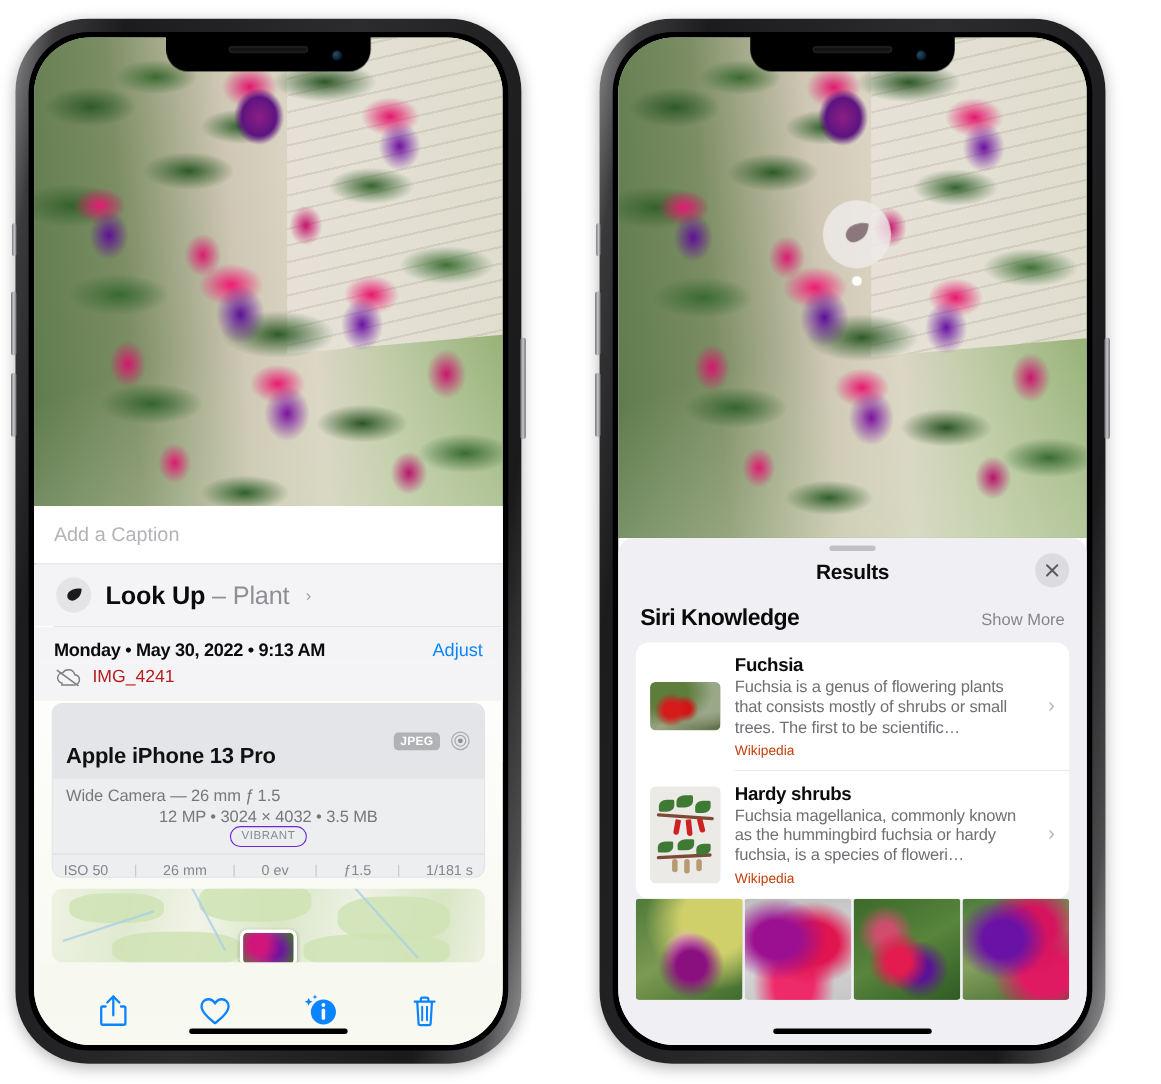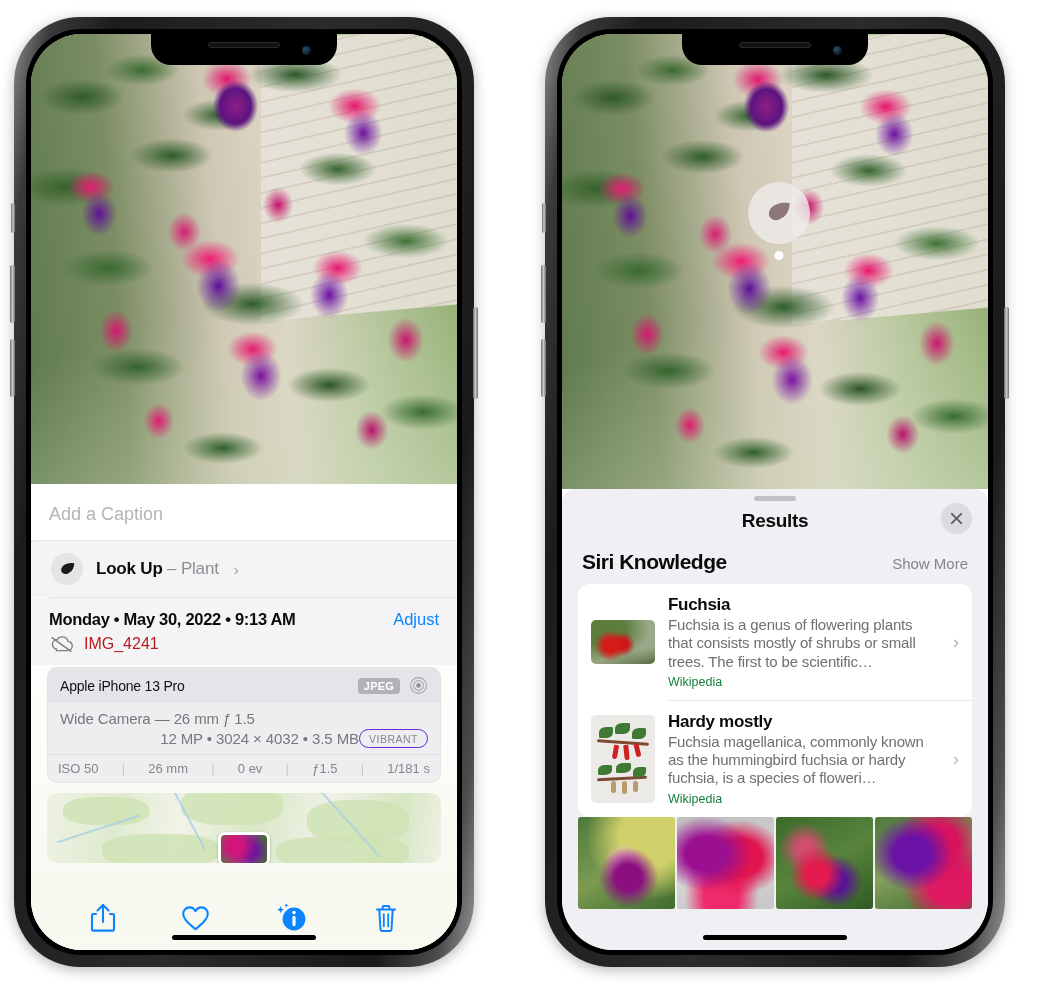--- a/index.html
+++ b/index.html
@@ -156,21 +156,21 @@
     background:#f4f4f6;
     border-top:1px solid #e6e6e8;
     position:relative;
   }
   .leaf-circle {
     width:32px;height:32px;border-radius:50%;background:#e4e4e6;
     display:flex;align-items:center;justify-content:center;position:relative;flex:none;
   }
   .sparkle { position:absolute; color:#d0d0d4; line-height:1; }
   .sp1 { left:-9px; top:-7px; font-size:15px; }
-  .lookup-text { font-size:17px; font-weight:700; color:#0b0b0c; letter-spacing:-.2px; }
+  .lookup-text { font-size:23px; font-weight:700; color:#0b0b0c; letter-spacing:-.2px; }
   .lookup-text .sub { font-weight:400; color:#8e8e93; }
   .chev { color:#9b9ba0; font-size:15px; margin-left:2px; }
 
   .divline { height:1px; background:#e3e3e5; margin-left:18px; }
 
   .date-row {
     display:flex; align-items:baseline; justify-content:space-between;
     padding: 12px 18px 2px 18px; background:#f4f4f6;
   }
   .date-txt { font-size:16.5px; font-weight:700; color:#0b0b0c; letter-spacing:-.3px; }
@@ -180,29 +180,29 @@
 
   .exif-card {
     margin: 2px 16px 0 16px;
     background:#eceef0; border-radius:10px; overflow:hidden;
     border:1px solid #e2e4e6;
   }
   .exif-head {
     display:flex; align-items:center; justify-content:space-between;
     padding: 8px 12px; background:#e3e5e8;
   }
-  .exif-model { font-size:14px; font-weight:400; color:#111; letter-spacing:-.2px; }
+  .exif-model { font-size:20px; font-weight:700; color:#111; letter-spacing:-.2px;margin-top:29px; }
   .exif-head-right { display:flex; align-items:center; gap:9px; }
   .fmt-badge {
     background:#b0b2b6; color:#fff; font-size:11px; font-weight:600;
     padding:2px 6px; border-radius:4px; letter-spacing:.2px;
   }
   .exif-body { padding: 7px 12px 6px 12px; }
   .exif-line { font-size:15px; color:#77777c; letter-spacing:-.1px; }
-  .exif-line2 { display:flex; align-items:center; justify-content:flex-end; margin-top:2px; }
+  .exif-line2 { display:flex; align-items:center; justify-content:center; margin-top:2px;flex-direction:column; }
   .pill {
     border:1px solid #6d28d9; color:#89898e; font-size:10.5px;
     padding:2.5px 9px; border-radius:10px; letter-spacing:.5px;
   }
   .exif-foot {
     display:flex; align-items:center; border-top:1px solid #dcdee1;
     padding:6px 10px; justify-content:space-between;
   }
   .exif-foot span { font-size:13px; color:#86868b; }
   .exif-sep { color:#c9c9cd !important; }
@@ -270,21 +270,21 @@
       linear-gradient(140deg,#6e7f55,#98a37f,#5c6c48);
   }
   .kb-thumb.t2 { width:64px; height:88px; background:#eceae7; position:relative; }
   .kb-thumb.t2 .br { position:absolute; background:#7d4a33; border-radius:2px; }
   .kb-thumb.t2 .lf { position:absolute; background:#3f7a35; border-radius:50% 12% 50% 12%; }
   .kb-thumb.t2 .fl { position:absolute; background:#cc2222; border-radius:2px 2px 6px 6px; }
   .kb-thumb.t2 .bd { position:absolute; background:#b79b6e; border-radius:3px; }
   .kb-body { flex:1; min-width:0; }
   .kb-title { font-size:17px; font-weight:700; color:#0b0b0c; letter-spacing:-.3px; margin-bottom:1px; }
   .kb-desc { font-size:15px; color:#6f6f74; line-height:1.22; letter-spacing:-.15px; }
-  .kb-src { font-size:12.5px; color:#15803d; margin-top:4px; }
+  .kb-src { font-size:12.5px; color:#c2410c; margin-top:4px; }
   .kb-chev { color:#b6b6bb; font-size:19px; flex:none; padding-left:2px; }
   .kb-div { height:1px; background:#e9e9ec; margin-left:90px; }
 
   .sw-head { padding: 14px 20px 8px 20px; }
   .sw-strip { display:flex; gap:2px; padding: 0 16px; }
   .sw-img { flex:1; height:92px; border-radius:3px; overflow:hidden; }
   .sw1 { background:
       radial-gradient(circle at 52% 66%, #8a1080 0 17%, rgba(138,16,128,0) 38%),
       radial-gradient(circle at 48% 52%, #efaec3 0 12%, rgba(239,174,195,0) 30%),
       radial-gradient(ellipse at 74% 22%, #cfd06a 0 30%, rgba(207,208,106,0) 62%),
@@ -327,21 +327,21 @@
         </div>
 
         <div class="photo" style="height:450px;">
           <div class="bg"></div>
           <div class="siding"></div>
           <div class="foliage"></div>
           <div class="blooms"></div>
           <div class="soft"></div>
         </div>
 
-        <div class="info-sheet" style="top:454px;">
+        <div class="info-sheet" style="top:426px;">
 
           <div class="caption-row">Add a Caption</div>
 
           <div class="lookup-row">
             <span class="sparkle sp1">✦</span>
 
             <span class="leaf-circle">
               <svg width="19" height="19" viewBox="0 0 24 24" aria-hidden="true">
                 <path d="M20.5 4.2C15 3 8.6 4.6 5.6 8.1c-2.3 2.7-2.1 6.3.2 8.3 2.3 2 6.1 1.7 8.6-.6 2.1-2 3-4.6 3.3-6.6-1.4 3.1-4.2 5.5-8.3 6.6-1.2.3-2.4.5-3.4.5 1.5 1 4 1.2 6.2.6 4.7-1.3 8.1-5.7 8.3-12.7z" fill="#1b1b1d"></path>
               </svg>
@@ -523,21 +523,21 @@
                 <span class="fl" style="left:44px;top:29px;width:5px;height:13px;transform:rotate(-14deg);"></span>
                 <span class="br" style="left:6px;top:62px;width:50px;height:3px;transform:rotate(-3deg);"></span>
                 <span class="lf" style="left:7px;top:50px;width:14px;height:10px;"></span>
                 <span class="lf" style="left:25px;top:48px;width:15px;height:10px;"></span>
                 <span class="lf" style="left:42px;top:52px;width:13px;height:10px;"></span>
                 <span class="bd" style="left:20px;top:66px;width:5px;height:12px;"></span>
                 <span class="bd" style="left:31px;top:66px;width:5px;height:13px;"></span>
                 <span class="bd" style="left:42px;top:66px;width:5px;height:11px;"></span>
               </span>
               <span class="kb-body">
-                <span class="kb-title" style="display:block;">Hardy mostly</span>
+                <span class="kb-title" style="display:block;">Hardy shrubs</span>
                 <span class="kb-desc" style="display:block;">Fuchsia magellanica, commonly known as the hummingbird fuchsia or hardy fuchsia, is a species of floweri…</span>
                 <span class="kb-src" style="display:block;">Wikipedia</span>
               </span>
               <span class="kb-chev">›</span>
             </div>
           </div>
 
 
           <div class="sw-strip">
             <span class="sw-img sw1"></span>

